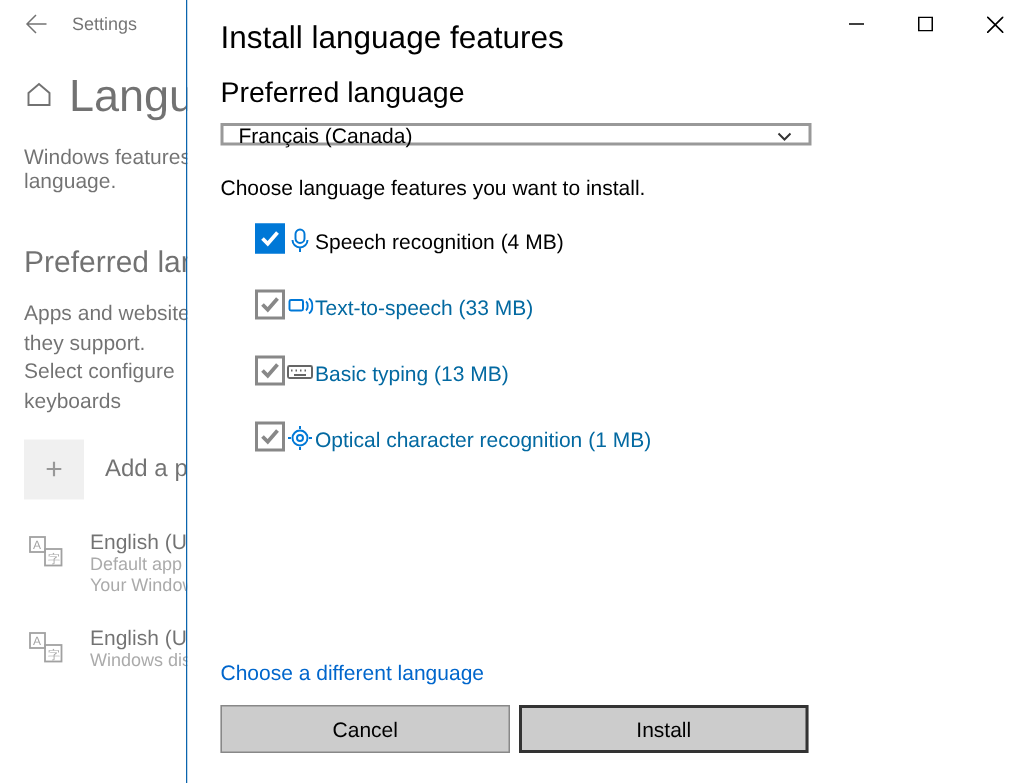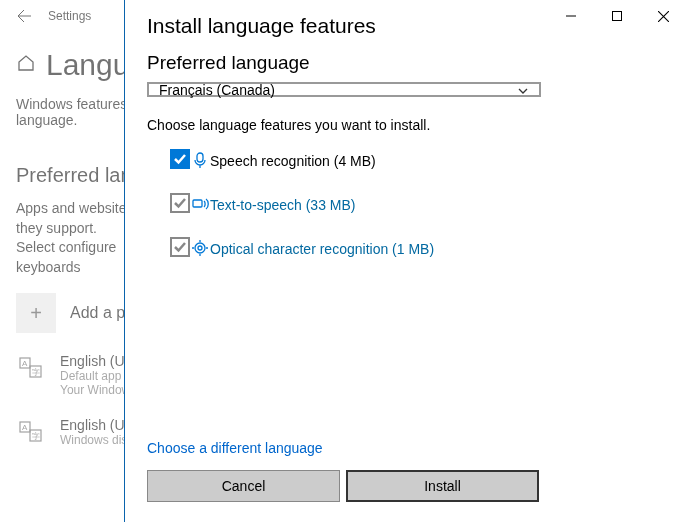--- a/index.html
+++ b/index.html
@@ -181,20 +181,34 @@
       <div class="feat-icon">
         <svg class="ficon" viewBox="0 0 18 18">
             <rect x="2" y="5" width="9" height="7" rx="1"></rect>
             <path d="M13 6c1.5 1 1.5 5 0 6 M15 4c3 2 3 8 0 10"></path>
           </svg>
       </div>
       <div class="feat-label gray">Text-to-speech (33 MB)</div>
     </div>
 
 
+    <div class="feat">
+      <div class="chk off-gray">
+        <svg viewBox="0 0 14 14">
+            <path d="M2 7 L5.5 10.5 L12 3"></path>
+          </svg>
+      </div>
+      <div class="feat-icon gray">
+        <svg class="ficon" viewBox="0 0 18 18">
+            <rect x="1" y="5" width="16" height="8" rx="1"></rect>
+            <path d="M3 8h1M6 8h1M9 8h1M12 8h1M5 11h8"></path>
+          </svg>
+      </div>
+      <div class="feat-label gray">Basic typing (13 MB)</div>
+    </div>
 
     <div class="feat">
       <div class="chk off-gray">
         <svg viewBox="0 0 14 14">
             <path d="M2 7 L5.5 10.5 L12 3"></path>
           </svg>
       </div>
       <div class="feat-icon">
         <svg class="ficon" viewBox="0 0 18 18">
             <circle cx="9" cy="9" r="5"></circle>

